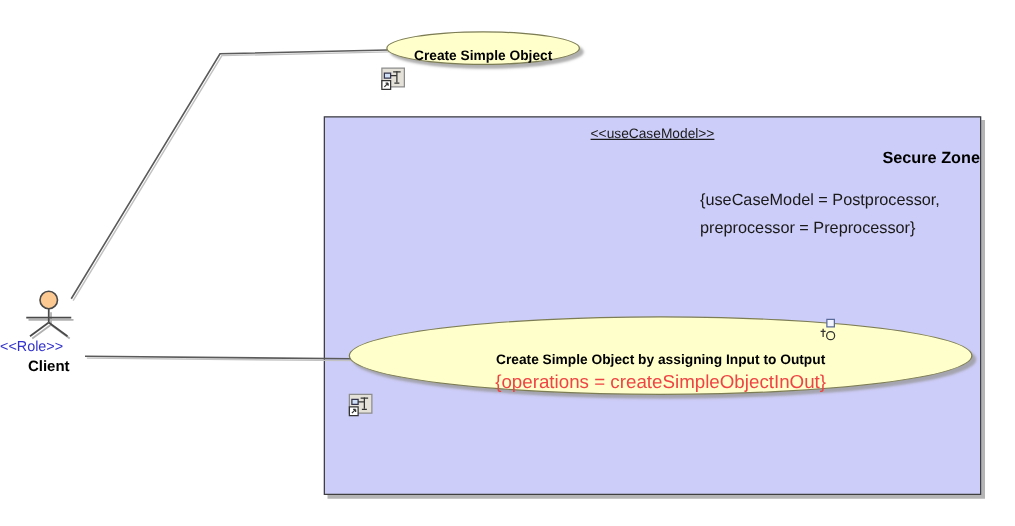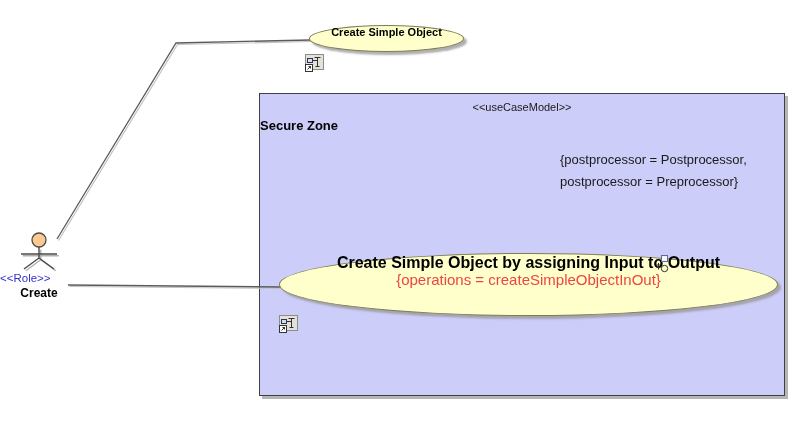--- a/index.html
+++ b/index.html
@@ -20,24 +20,25 @@
     background: var(--zone_fill, #cdcdf9);
     border: 1px solid #3f3f3f;
     box-shadow: 3px 3px 0 0 var(--shadow_gray, #b5b5b5);
     z-index: 1;
   }
   .zone-stereotype {
     text-align: center;
     font-size: 11px;
     color: #1a1a1a;
     line-height: 15px;
+    text-decoration: underline;
   }
   .zone-stereotype.first { margin-top: 6px; }
   .zone-name {
-    text-align: left;
+    text-align: right;
     font-size: 13px;
     font-weight: bold;
     color: #000;
     margin-top: 3px;
   }
   .zone-constraints {
     position: absolute;
     left: 300px; top: 55px;
     width: 218px;
     font-size: 13px;
@@ -57,38 +58,38 @@
   .usecase {
     position: absolute;
     background: var(--usecase_fill, #ffffcc);
     border: 1.5px solid var(--usecase_border, #7d7d55);
     border-radius: 50%;
     box-shadow: 3px 3px 2px rgba(150,150,150,0.75);
     z-index: 3;
     display: flex;
     flex-direction: column;
     align-items: center;
-    justify-content: flex-start;
+    justify-content: flex-end;
   }
   .usecase-top {
     left: 309px; top: 25px;
     width: 153px; height: 25px;
   }
   .usecase-top .uc-name { font-size: 11px; font-weight: bold; color: #000; }
   .usecase-service {
     left: 279px; top: 253px;
     width: 497px; height: 61px;
   }
   .uc-stereotype {
     font-size: 11px;
     color: var(--stereotype_blue, #3333cc);
     line-height: 14px;
   }
   .uc-name-big {
-    font-size: 16px;
+    font-size: 11px;
     font-weight: bold;
     color: #000;
     line-height: 17px;
   }
   .uc-constraint {
     font-size: 15px;
     color: #ef4444;
     line-height: 18px;
   }
 
@@ -116,22 +117,22 @@
 </style>
 </head>
 <body>
 
 <div class="canvas">
 
   <div class="zone">
     <div class="zone-stereotype first">&lt;&lt;useCaseModel&gt;&gt;</div>
     <div class="zone-name">Secure Zone</div>
     <div class="zone-constraints">
-      <div>{postprocessor = Postprocessor,</div>
-      <div>postprocessor = Preprocessor}</div>
+      <div>{useCaseModel = Postprocessor,</div>
+      <div>preprocessor = Preprocessor}</div>
     </div>
   </div>
 
   <svg class="lines" width="812" height="421" viewBox="0 0 812 421">
     <polyline points="57,239 176,43 310,40" fill="none" stroke="#c2c2c2" stroke-width="1.2" transform="translate(1.5,1.5)"></polyline>
     <polyline points="57,239 176,43 310,40" fill="none" stroke="#5a5a5a" stroke-width="1.3" style="pointer-events:stroke"></polyline>
     <line x1="68" y1="285" x2="281" y2="287" stroke="#c2c2c2" stroke-width="1.2" transform="translate(1.5,1.5)"></line>
     <line x1="68" y1="285" x2="281" y2="287" stroke="#5a5a5a" stroke-width="1.3" style="pointer-events:stroke"></line>
   </svg>
 
@@ -182,16 +183,16 @@
       </g>
       <circle cx="23" cy="12" r="7" fill="var(--actor_head, #fdc993)" stroke="#4a4a4a" stroke-width="1.3"></circle>
       <g stroke="#4a4a4a" stroke-width="1.4" fill="none">
         <line x1="23" y1="19" x2="23" y2="30"></line>
         <line x1="5" y1="26" x2="41" y2="26"></line>
         <line x1="23" y1="30" x2="8" y2="41"></line>
         <line x1="23" y1="30" x2="38" y2="41"></line>
       </g>
     </svg>
     <div class="actor-stereotype">&lt;&lt;Role&gt;&gt;</div>
-    <div class="actor-name">Create</div>
+    <div class="actor-name">Client</div>
   </div>
 
 </div>
 
 </body></html>

